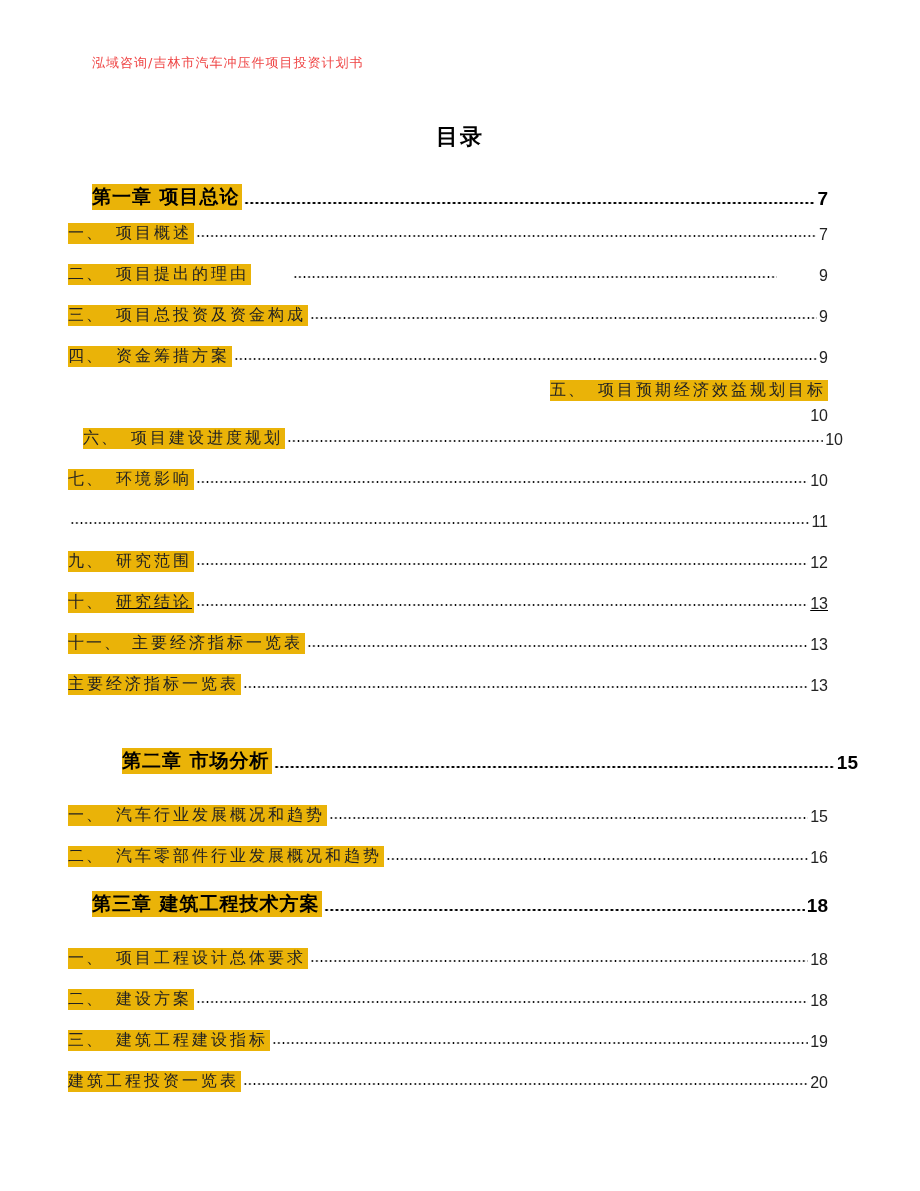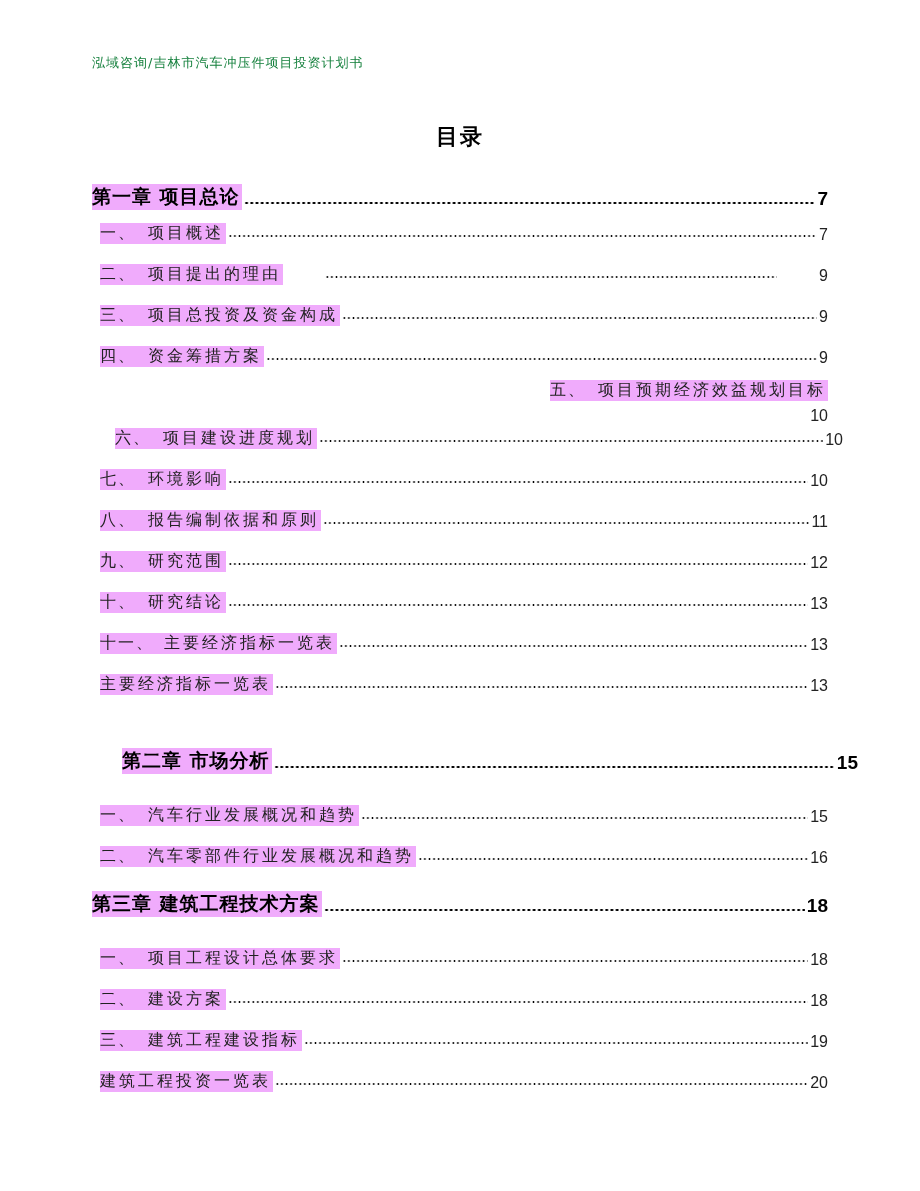--- a/index.html
+++ b/index.html
@@ -1,33 +1,33 @@
 <!DOCTYPE html>
 <html><head>
 <meta charset="utf-8">
 <style>
   html, body { margin:0; padding:0; background:#ffffff; }
   body { width:920px; height:1191px; position:relative; overflow:hidden;
          font-family:"DejaVu Sans","Liberation Sans",sans-serif; color:#000; }
-  .running-header { position:absolute; left:92px; top:54px; font-size:13px; color:#15803d;
+  .running-header { position:absolute; left:92px; top:54px; font-size:13px; color:#ef4444;
          letter-spacing:1px; }
   .toc-title { position:absolute; left:0; width:920px; top:122px; text-align:center;
          font-size:22px; font-weight:bold; letter-spacing:2px; }
   .toc-row { position:absolute; left:0; width:920px; height:28px; display:flex; align-items:flex-end; }
-  .toc-row .label { white-space:nowrap; background:#f0abfc; padding-right:2px; }
+  .toc-row .label { white-space:nowrap; background:#eab308; padding-right:2px; }
   .toc-row .leader { flex:1; height:4px; margin:0 2px 6px 2px;
          background-image:radial-gradient(circle, #000 0.9px, transparent 1.1px);
          background-size:4.6px 4px; background-repeat:repeat-x; background-position:left center; }
   .toc-row .page { white-space:nowrap; font-family:"Liberation Sans","DejaVu Sans",sans-serif; }
   .chapter .label { font-size:19px; font-weight:bold; letter-spacing:1px; }
   .chapter .page { font-size:19px; font-weight:bold; }
   .chapter .leader { background-image:radial-gradient(circle, #000 1.3px, transparent 1.5px);
          background-size:5.2px 4px; margin-bottom:5px; }
   .chapter { padding-left:92px; padding-right:92px; box-sizing:border-box; }
-  .section { padding-left:100px; padding-right:92px; box-sizing:border-box; }
+  .section { padding-left:68px; padding-right:92px; box-sizing:border-box; }
   .section .label { font-size:16px; letter-spacing:3px; color:#222; }
   .section .page { font-size:16px; color:#222; }
   .num { display:inline-block; width:48px; letter-spacing:2px; }
   .num.wide { width:64px; }
 </style>
 </head>
 <body>
 
 <div class="running-header">泓域咨询/吉林市汽车冲压件项目投资计划书</div>
 
@@ -68,30 +68,29 @@
   <span class="label"><span class="num">六、</span><span>项目建设进度规划</span></span>
   <span class="leader"></span>
   <span class="page">10</span>
 </div>
 <div class="toc-row section" style="top:462px;">
   <span class="label"><span class="num">七、</span><span>环境影响</span></span>
   <span class="leader"></span>
   <span class="page">10</span>
 </div>
 <div class="toc-row section" style="top:503px;">
-  <span class="label"><span class="num">八、</span><span>报告编制依据和原则</span></span>
   <span class="leader"></span>
   <span class="page">11</span>
 </div>
 <div class="toc-row section" style="top:544px;">
   <span class="label"><span class="num">九、</span><span>研究范围</span></span>
   <span class="leader"></span>
   <span class="page">12</span>
 </div>
-<div class="toc-row section" style="top:585px;">
+<div class="toc-row section" style="top:585px;text-decoration:underline;">
   <span class="label"><span class="num">十、</span><span>研究结论</span></span>
   <span class="leader"></span>
   <span class="page">13</span>
 </div>
 <div class="toc-row section" style="top:626px;">
   <span class="label"><span class="num wide">十一、</span><span>主要经济指标一览表</span></span>
   <span class="leader"></span>
   <span class="page">13</span>
 </div>
 <div class="toc-row section" style="top:667px;">

